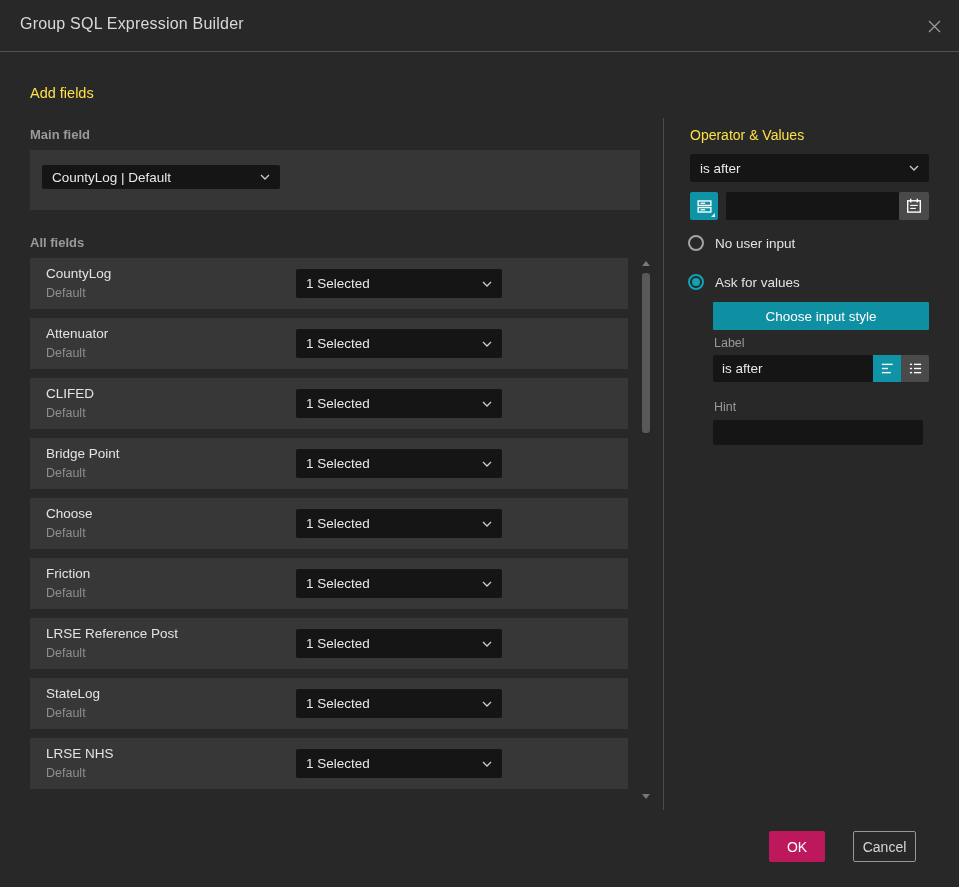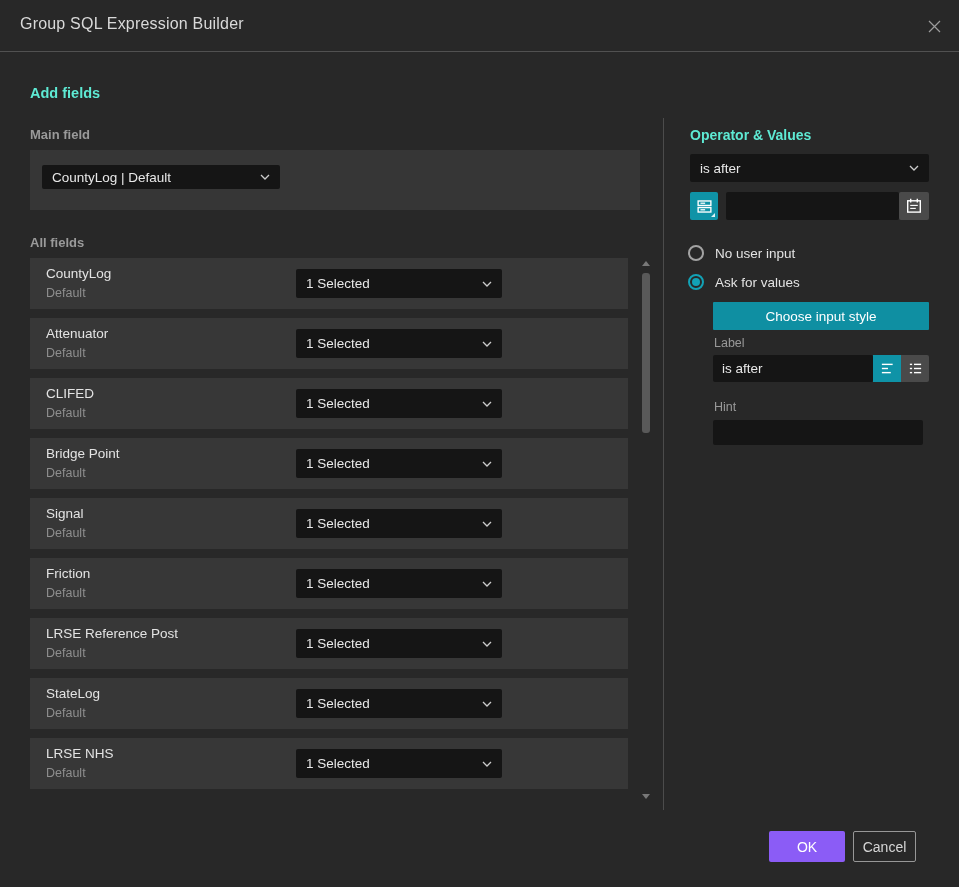--- a/index.html
+++ b/index.html
@@ -11,21 +11,21 @@
     background:#282828; overflow:hidden;
     color:#e0e0e0;
   }
 
   
   .titlebar { position:absolute; left:0; top:0; width:100%; height:52px; border-bottom:1px solid #515151; }
   .title { position:absolute; left:20px; top:15px; font-size:16px; font-weight:normal; color:#d9d9d9; letter-spacing:.2px; }
   .close-btn { position:absolute; right:12px; top:13px; width:26px; height:26px; display:flex; align-items:center; justify-content:center; cursor:pointer; }
 
   
-  .h-section { position:absolute; font-size:14.5px; font-weight:bold; color:#5eead4; }
+  .h-section { position:absolute; font-size:14.5px; font-weight:normal; color:#fde047; }
   .h-sub { position:absolute; font-size:13px; font-weight:bold; color:#9a9a9a; }
   .h-mini { position:absolute; font-size:12.5px; color:#999999; }
 
   
   .sel {
     position:absolute; background:#151515; border-radius:2px;
     display:flex; align-items:center; padding:0 10px;
     color:#e8e8e8; font-size:13.5px; cursor:pointer;
   }
   .sel .sel-text { white-space:nowrap; overflow:hidden; }
@@ -76,22 +76,22 @@
   .choose-btn { position:absolute; left:713px; top:302px; width:216px; height:28px;
     background:#0f8fa2; color:#ffffff; font-size:13.5px; display:flex; align-items:center; justify-content:center;
     cursor:pointer; border-radius:1px; }
 
   .label-input { left:713px; top:355px; width:160px; height:27px; }
   .style-btn-1 { left:873px; top:355px; width:28px; height:27px; border-radius:0; }
   .style-btn-2 { left:901px; top:355px; width:28px; height:27px; border-radius:0 2px 2px 0; }
   .hint-input { left:713px; top:420px; width:210px; height:25px; }
 
   
-  .ok-btn { position:absolute; left:769px; top:831px; width:76px; height:31px;
-    background:#8b5cf6; color:#ffffff; font-size:14px; display:flex; align-items:center; justify-content:center;
+  .ok-btn { position:absolute; left:769px; top:831px; width:56px; height:31px;
+    background:#be185d; color:#ffffff; font-size:14px; display:flex; align-items:center; justify-content:center;
     cursor:pointer; border-radius:2px; }
   .cancel-btn { position:absolute; left:853px; top:831px; width:63px; height:31px;
     background:transparent; border:1px solid #979797; color:#d6d6d6; font-size:14px;
     display:flex; align-items:center; justify-content:center; cursor:pointer; border-radius:2px; }
 </style>
 </head>
 <body>
 
 <div class="dialog">
 
@@ -168,21 +168,21 @@
         <span class="sel-text">1 Selected</span>
         <span class="chev">
           <svg width="10" height="6" viewBox="0 0 10 6">
               <path d="M1 1 L5 5 L9 1" fill="none" stroke="#cccccc" stroke-width="1.3"></path>
             </svg>
         </span>
       </div>
     </div>
 
     <div class="field-row">
-      <div class="fname">Signal</div>
+      <div class="fname">Choose</div>
       <div class="fsub">Default</div>
       <div class="sel">
         <span class="sel-text">1 Selected</span>
         <span class="chev">
           <svg width="10" height="6" viewBox="0 0 10 6">
               <path d="M1 1 L5 5 L9 1" fill="none" stroke="#cccccc" stroke-width="1.3"></path>
             </svg>
         </span>
       </div>
     </div>
@@ -273,21 +273,21 @@
   <div class="icon-btn btn-gray cal-btn">
     <svg width="16" height="16" viewBox="0 0 16 16">
       <rect x="1.7" y="2.8" width="12.6" height="11.3" fill="none" stroke="#ffffff" stroke-width="1.4"></rect>
       <line x1="4.7" y1="0.8" x2="4.7" y2="4.4" stroke="#ffffff" stroke-width="1.4"></line>
       <line x1="11.3" y1="0.8" x2="11.3" y2="4.4" stroke="#ffffff" stroke-width="1.4"></line>
       <line x1="4.2" y1="7.4" x2="11.8" y2="7.4" stroke="#ffffff" stroke-width="1.1"></line>
       <line x1="4.2" y1="10.4" x2="9.8" y2="10.4" stroke="#ffffff" stroke-width="1.1"></line>
     </svg>
   </div>
 
-  <div class="radio" style="left:688px; top:245px;">
+  <div class="radio" style="left:688px; top:235px;">
     <span class="dot"></span>
     <span class="rtxt">No user input</span>
   </div>
   <div class="radio checked" style="left:688px; top:274px;text-align:center;">
     <span class="dot"></span>
     <span class="rtxt">Ask for values</span>
   </div>
 
   <div class="choose-btn">Choose input style</div>
 

